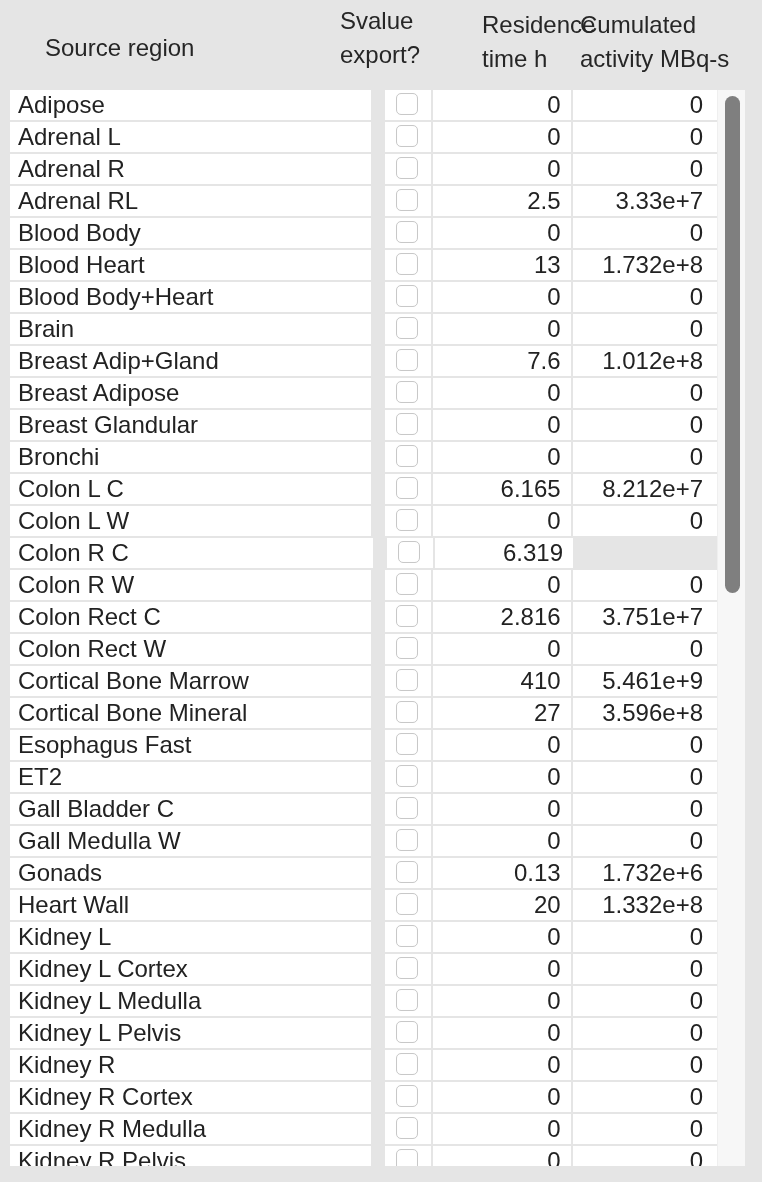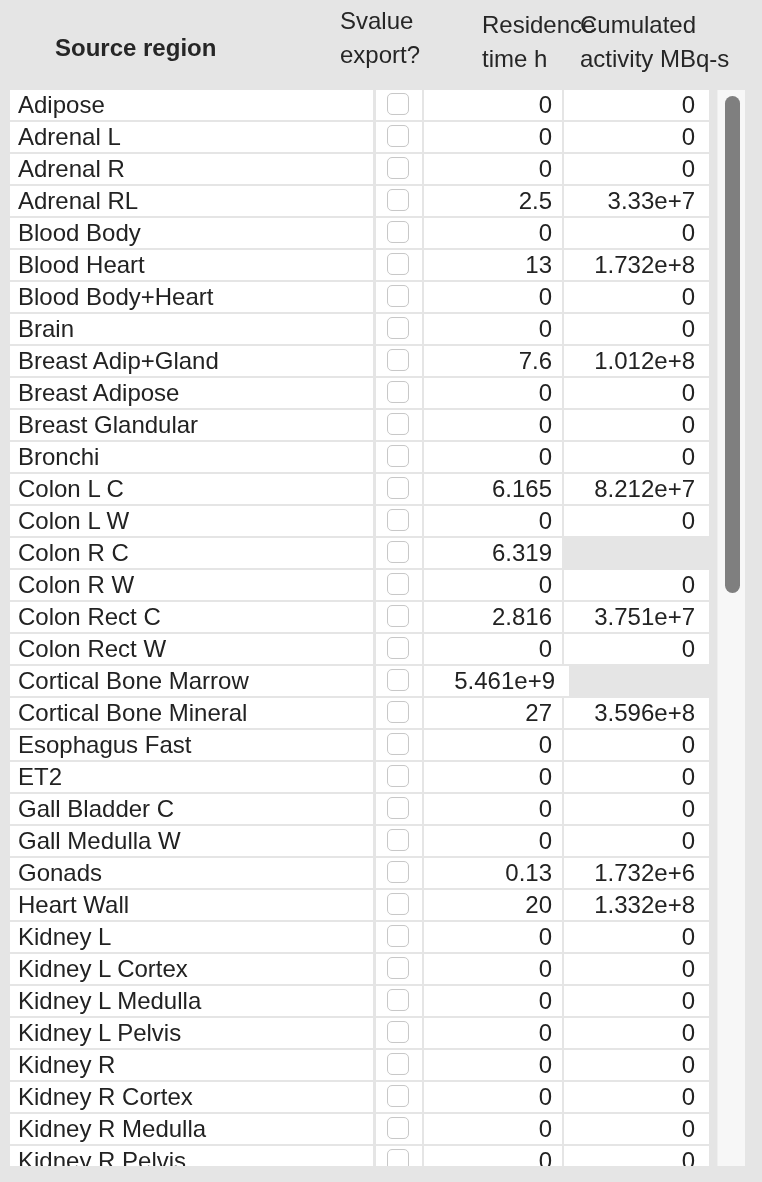--- a/index.html
+++ b/index.html
@@ -10,39 +10,39 @@
     color: #222;
     position: relative;
   }
   .header {
     position: absolute; left: 0; top: 0; width: 762px; height: 90px;
   }
   .hdr {
     position: absolute; font-size: 24px; line-height: 34px; color: #262626;
     white-space: nowrap;
   }
-  .hdr-source { left: 55px; top: 31px; font-weight: bold; }
+  .hdr-source { left: 45px; top: 31px; }
   .hdr-svalue { left: 340px; top: 4px; }
   .hdr-res { left: 442px; top: 8px; margin-left: 40px; }
   .hdr-cum { left: 580px; top: 8px; }
   .hdr .l { display: block; }
 
   .viewport {
     position: absolute; left: 10px; top: 90px; width: 707px; height: 1076px;
     overflow: hidden; background: #e5e5e5;
   }
   .row {
     position: relative; height: 30px; margin-bottom: 2px;
     display: flex; background: transparent;
   }
   .cell {
     height: 30px; background: #ffffff; box-sizing: border-box;
     font-size: 24px; line-height: 30px; white-space: nowrap; overflow: hidden;
   }
-  .c-name { width: 363px; padding-left: 8px; margin-right: 3px; }
+  .c-name { width: 363px; padding-left: 8px; margin-right: 14px; }
   .c-chk { width: 46px; margin-right: 2px; position: relative; }
   .c-res { width: 138px; margin-right: 2px; text-align: right; padding-right: 10px; }
   .c-cum { width: 145px; text-align: right; padding-right: 14px; }
   .checkbox {
     position: absolute; left: 11px; top: 3px; width: 22px; height: 22px;
     border: 1px solid #c8c8c8; border-radius: 5px; background: #fff;
     box-sizing: border-box; box-shadow: inset 0 0 1px rgba(0,0,0,0.05);
   }
   .scroll-track {
     position: absolute; left: 717px; top: 90px; width: 27px; height: 1076px;
@@ -216,20 +216,21 @@
       <div class="checkbox"></div>
     </div>
     <div class="cell c-res">0</div>
     <div class="cell c-cum">0</div>
   </div>
     <div class="row">
     <div class="cell c-name">Cortical Bone Marrow</div>
     <div class="cell c-chk">
       <div class="checkbox"></div>
     </div>
+    <div class="cell c-res">410</div>
     <div class="cell c-cum">5.461e+9</div>
   </div>
     <div class="row">
     <div class="cell c-name">Cortical Bone Mineral</div>
     <div class="cell c-chk">
       <div class="checkbox"></div>
     </div>
     <div class="cell c-res">27</div>
     <div class="cell c-cum">3.596e+8</div>
   </div>

